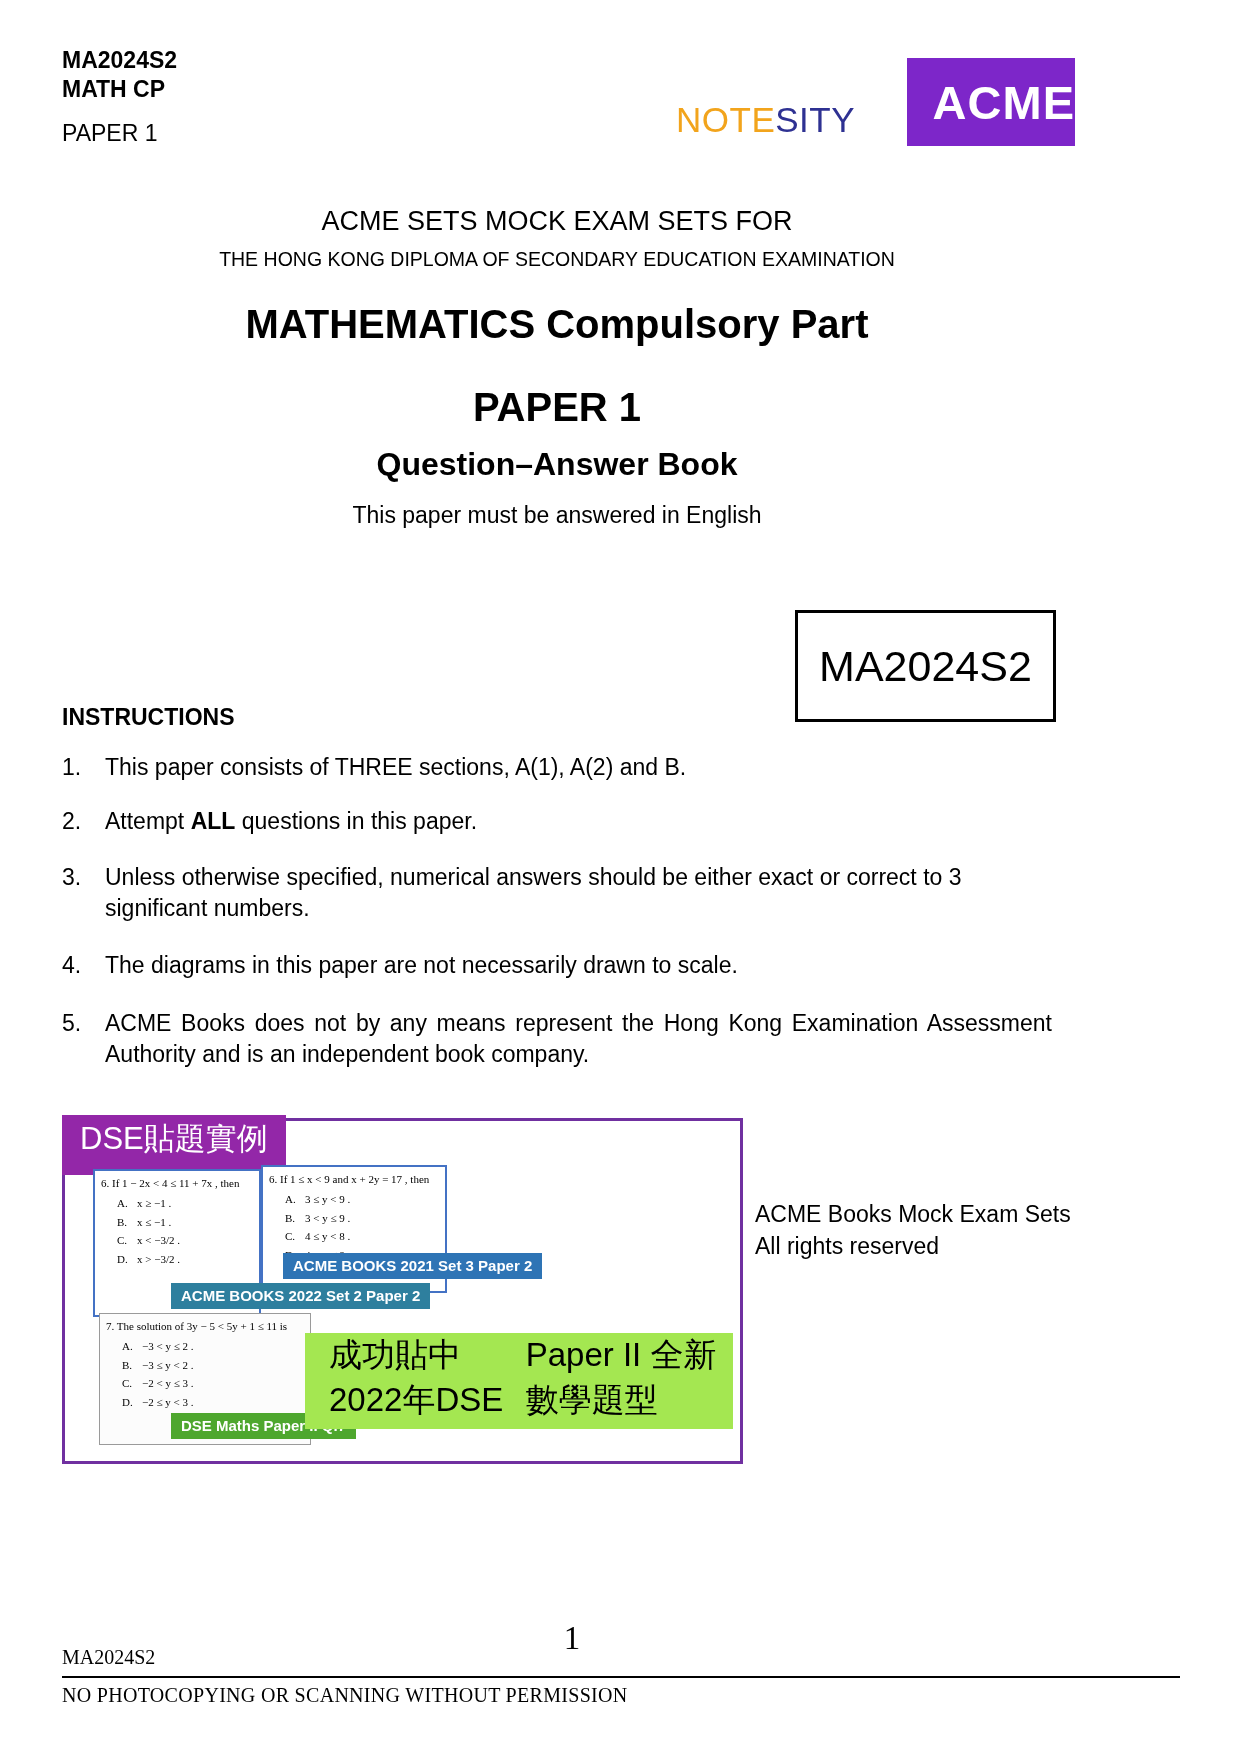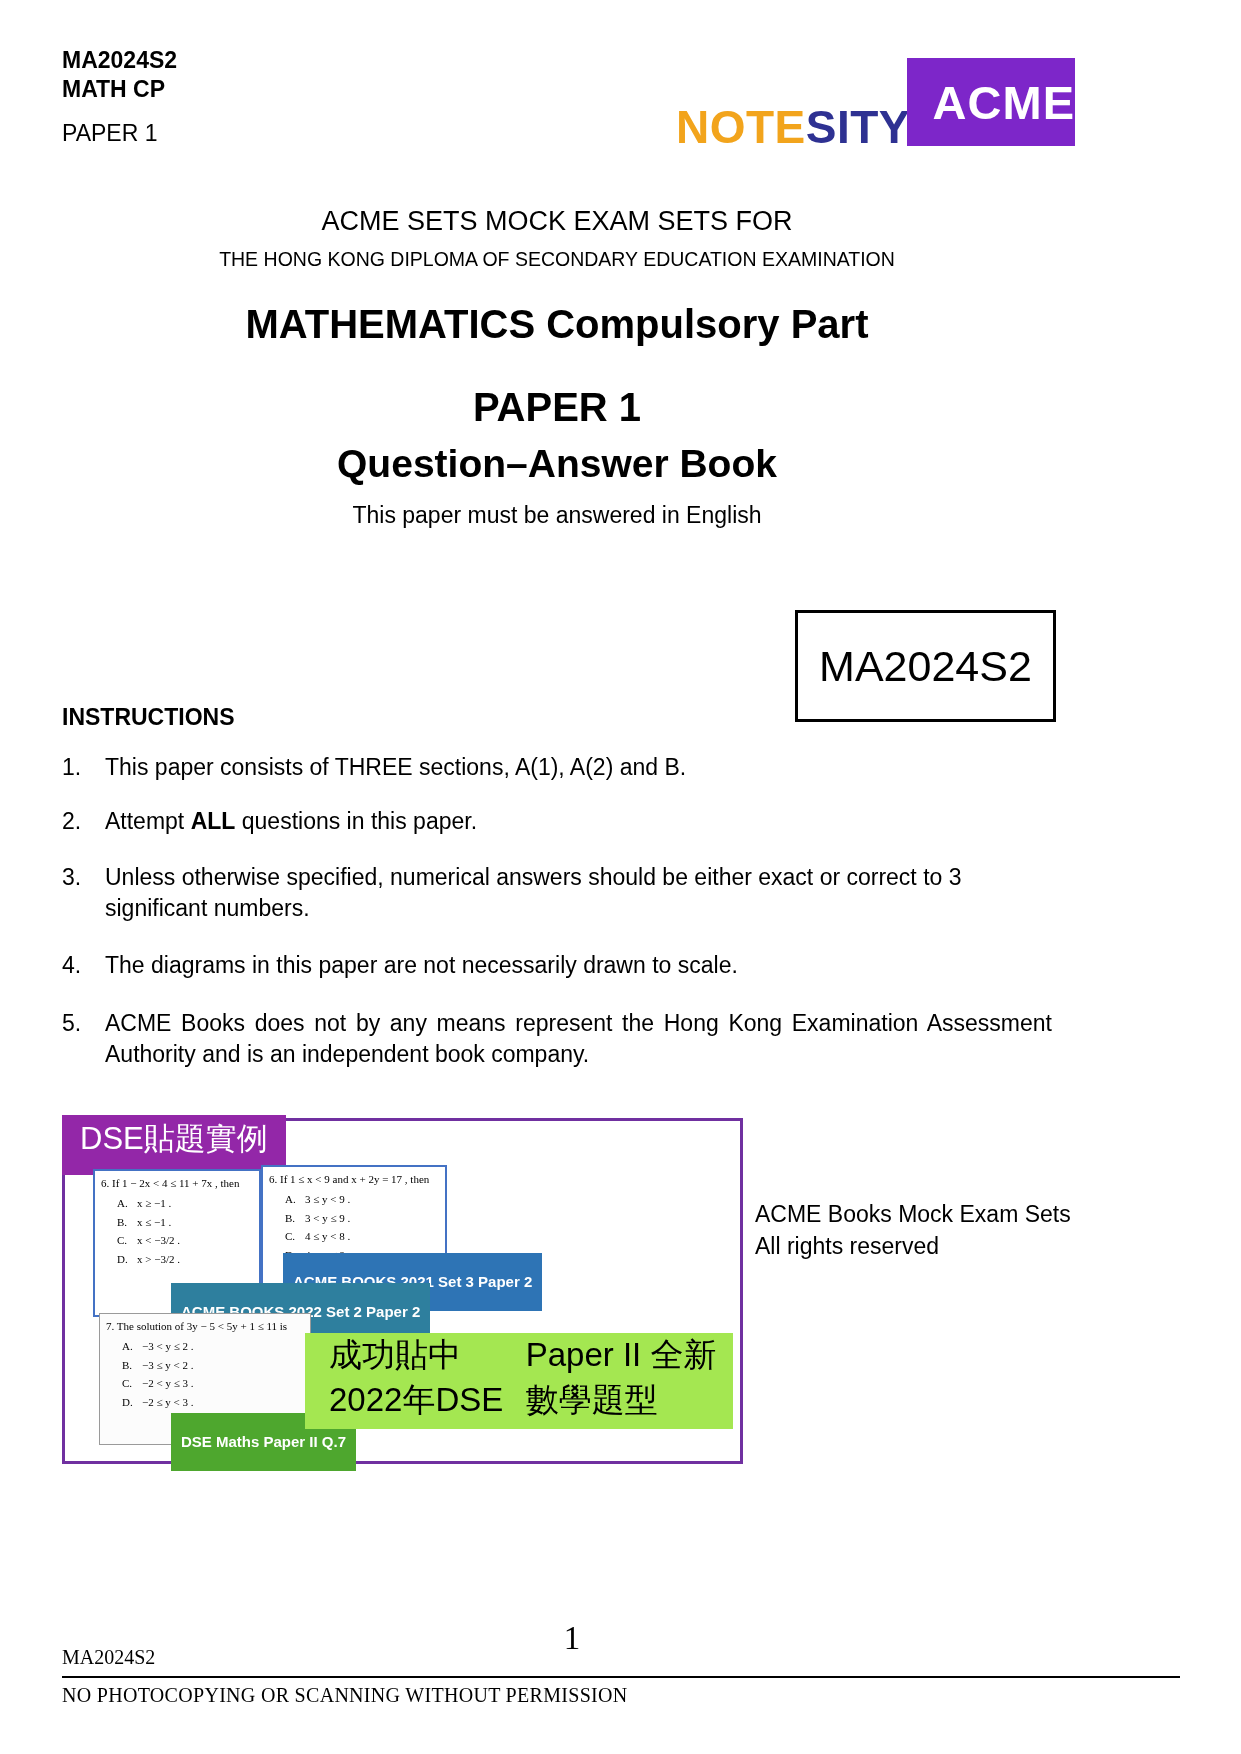--- a/index.html
+++ b/index.html
@@ -5,34 +5,34 @@
   html,body{margin:0;padding:0;background:#fff;}
   body{font-family:"Liberation Sans", sans-serif;color:#000;}
   .page{position:relative;width:1241px;height:1754px;background:#fff;overflow:hidden;}
 
   
   .hdr{position:absolute;left:62px;top:46px;}
   .hdr-code,.hdr-subject{font-size:23px;font-weight:bold;line-height:1.25;}
   .hdr-paper{font-size:23px;margin-top:16px;}
 
   
-  .notesity{position:absolute;left:676px;top:100px;font-size:46px;font-weight:700;letter-spacing:.5px;}
+  .notesity{position:absolute;left:676px;top:100px;font-size:35px;font-weight:400;letter-spacing:.5px;}
   .notesity .note{color:var(--notesity-orange,#F2A41C);}
   .notesity .sity{color:var(--notesity-navy,#2E3192);}
   .acme-logo{position:absolute;left:907px;top:58px;width:168px;height:88px;
     background:var(--acme-purple,#7D26C9);color:#fff;display:flex;align-items:center;
     justify-content:flex-end;font-size:47px;font-weight:600;letter-spacing:1px;}
 
   
   .titleblock{position:absolute;left:62px;top:205px;width:990px;text-align:center;}
   .t-series{font-size:27px;line-height:32px;margin-bottom:10px;}
   .t-exam{font-size:19.5px;line-height:24px;margin-bottom:29px;}
   .t-subject{font-size:40px;font-weight:bold;line-height:48px;margin-bottom:35px;}
   .t-paper{font-size:40px;font-weight:bold;line-height:48px;margin-bottom:16px;}
-  .t-book{font-size:39px;font-weight:bold;line-height:34px;margin-bottom:21px;}
+  .t-book{font-size:32px;font-weight:bold;line-height:34px;margin-bottom:21px;}
   .t-duration{font-size:23px;line-height:27px;margin-bottom:4px;}
   .t-lang{font-size:23px;line-height:27px;}
 
   
   .code-box{position:absolute;left:795px;top:610px;width:255px;height:106px;border:3px solid #000;
     display:flex;align-items:center;justify-content:center;font-size:43px;}
 
   
   .instr-heading{position:absolute;left:62px;top:704px;font-size:23px;font-weight:bold;}
   .instr-item{position:absolute;left:62px;width:990px;display:flex;font-size:23px;line-height:31px;}
@@ -46,21 +46,21 @@
     border:3px solid var(--promo-purple,#7030A0);background:#fff;}
   .promo-banner{position:absolute;left:-3px;top:-6px;height:60px;line-height:48px;padding:0 18px;
     background:var(--banner-purple,#9327A8);color:#fff;font-size:31px;white-space:nowrap;}
   .qbox{position:absolute;background:#fff;font-family:"Liberation Serif", serif;font-size:11px;line-height:1.25;padding:6px 6px;}
   .qbox-a{left:28px;top:48px;width:152px;height:132px;border:2px solid var(--qbox-blue,#4472C4);}
   .qbox-b{left:196px;top:44px;width:170px;height:112px;border:2px solid var(--qbox-blue,#4472C4);}
   .qbox-c{left:34px;top:192px;width:198px;height:118px;border:1px solid #9a9a9a;background:#fcfcfc;font-size:11px;}
   .qstem{margin-bottom:6px;white-space:nowrap;overflow:hidden;}
   .qopt{display:flex;margin:5px 0 0 16px;}
   .qopt .ol{width:20px;flex:0 0 20px;}
-  .src-banner{position:absolute;height:26px;line-height:26px;padding:16px 10px;color:#fff;
+  .src-banner{position:absolute;height:26px;line-height:26px;padding:0 10px;color:#fff;
     font-size:15px;font-weight:bold;white-space:nowrap;}
   .src-2021{left:218px;top:132px;background:var(--banner-blue,#2E74B5);}
   .src-2022{left:106px;top:162px;background:var(--banner-teal,#2E7F9E);}
   .src-q7{left:106px;top:292px;background:var(--banner-green,#4EA72E);}
   .highlight{position:absolute;left:240px;top:212px;width:428px;height:96px;
     background:var(--highlight-green,#A4E751);display:flex;flex-direction:row;
     justify-content:center;padding-left:24px;box-sizing:border-box;font-size:33px;line-height:1.35;}
 
   
   .rights{position:absolute;left:755px;top:1198px;font-size:23px;line-height:32px;}

